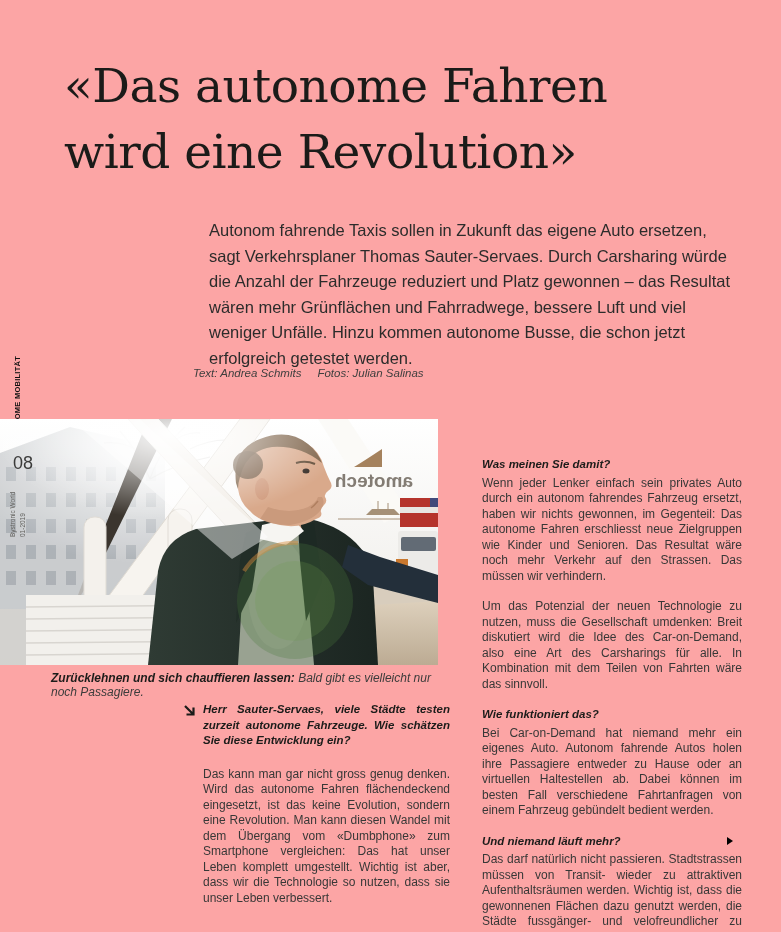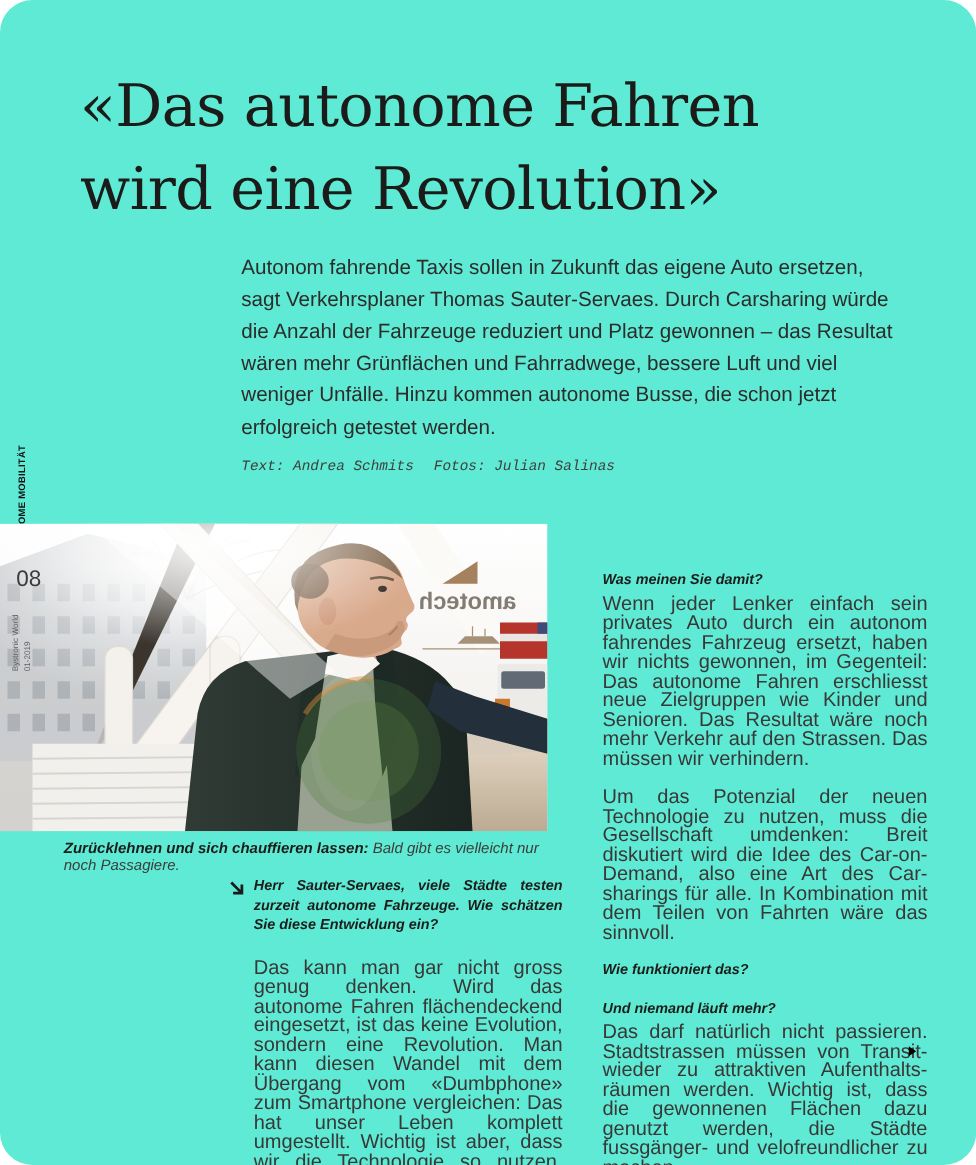--- a/index.html
+++ b/index.html
@@ -1,30 +1,30 @@
 <!DOCTYPE html>
 <html><head>
 <meta charset="utf-8">
 <style>
   html,body{margin:0;padding:0;background:#fff;}
-  .page{position:relative;width:781px;height:932px;background:#5eead4;overflow:hidden;
-        font-family:"Liberation Sans",sans-serif;color:#2c2c2b;border-radius:26px;}
+  .page{position:relative;width:781px;height:932px;background:#fca5a5;overflow:hidden;
+        font-family:"Liberation Sans",sans-serif;color:#2c2c2b;}
 
   
   .headline{position:absolute;left:64px;top:53px;width:660px;
             font-family:"DejaVu Serif",serif;font-weight:400;
             font-size:47px;line-height:66px;color:#1b1b19;letter-spacing:-0.5px;}
 
   
-  .intro{position:absolute;left:193px;top:202px;width:531px;margin:0;
+  .intro{position:absolute;left:193px;top:202px;width:531px;margin:16px;
          font-size:16.5px;line-height:25.6px;color:#2c2c2b;}
 
   
   .byline{position:absolute;left:193px;top:367px;
-          font-family:Liberation Mono, monospace;font-style:italic;
+          font-family:Liberation Sans, sans-serif;font-style:italic;
           font-size:11.5px;color:#3f3f3e;}
   .byline span{margin-right:16px;}
 
   
   .v-label{position:absolute;left:13px;top:447px;width:92px;height:11px;
            transform:rotate(-90deg);transform-origin:0 0;
            font-size:7.5px;font-weight:700;letter-spacing:.25px;color:#111;white-space:nowrap;}
   .v-tri{position:absolute;left:18px;top:449px;width:0;height:0;
          border-left:4px solid transparent;border-right:4px solid transparent;
          border-top:6px solid #000;}
@@ -37,21 +37,21 @@
   .photo-wrap{position:absolute;left:0;top:419px;width:438px;height:246px;}
 
   
   .caption{position:absolute;left:51px;top:671px;width:382px;
            font-size:12px;font-style:italic;color:#3c3c3b;}
   .caption b{font-weight:700;color:#1c1c1a;}
 
   
   .qa-question{margin:0;font-size:11.5px;line-height:15.5px;font-weight:700;font-style:italic;
                color:#1c1c1a;text-align:justify;hyphens:manual;}
-  .qa-answer{margin:0;font-size:16px;line-height:15.5px;color:#383837;
+  .qa-answer{margin:0;font-size:12px;line-height:15.5px;color:#383837;
              text-align:justify;hyphens:manual;}
   .col-left{position:absolute;left:203px;top:702px;width:247px;}
   .col-left .qa-question{position:relative;margin-bottom:18px;}
   .q-arrow{position:absolute;left:-21px;top:1px;}
   .col-right{position:absolute;left:482px;top:414px;width:260px;margin-top:43px;}
   .qa-section{margin-bottom:15px;}
   .qa-section .qa-question{margin-bottom:3px;}
 
   
   .cont-tri{position:absolute;left:727px;top:837px;width:0;height:0;
@@ -254,20 +254,21 @@
   <div class="col-right">
     <div class="qa-section">
       <p class="qa-question">Was meinen Sie damit?</p>
       <p class="qa-answer">Wenn jeder Lenker einfach sein privates Auto durch ein autonom fahrendes Fahrzeug ersetzt, haben wir nichts gewonnen, im Gegenteil: Das autonome Fah­ren erschliesst neue Zielgruppen wie Kinder und Senioren. Das Resultat wäre noch mehr Verkehr auf den Strassen. Das müssen wir verhindern.</p>
     </div>
     <div class="qa-section">
       <p class="qa-answer">Um das Potenzial der neuen Technologie zu nutzen, muss die Gesellschaft umdenken: Breit diskutiert wird die Idee des Car-on-Demand, also eine Art des Car­sharings für alle. In Kombination mit dem Teilen von Fahrten wäre das sinnvoll.</p>
     </div>
     <div class="qa-section">
       <p class="qa-question">Wie funktioniert das?</p>
+      <p class="qa-answer">Bei Car-on-Demand hat niemand mehr ein eigenes Auto. Autonom fahrende Autos holen ihre Passagiere entweder zu Hause oder an virtuellen Haltestellen ab. Dabei können im besten Fall verschiedene Fahrtanfra­gen von einem Fahrzeug gebündelt bedient werden.</p>
     </div>
     <div class="qa-section">
       <p class="qa-question">Und niemand läuft mehr?</p>
       <p class="qa-answer">Das darf natürlich nicht passieren. Stadtstrassen müs­sen von Transit- wieder zu attraktiven Aufenthalts­räumen werden. Wichtig ist, dass die gewonnenen Flächen dazu genutzt werden, die Städte fussgänger- und velofreundlicher zu machen.</p>
     </div>
   </div>
 
   <div class="cont-tri"></div>
 
 </div>

